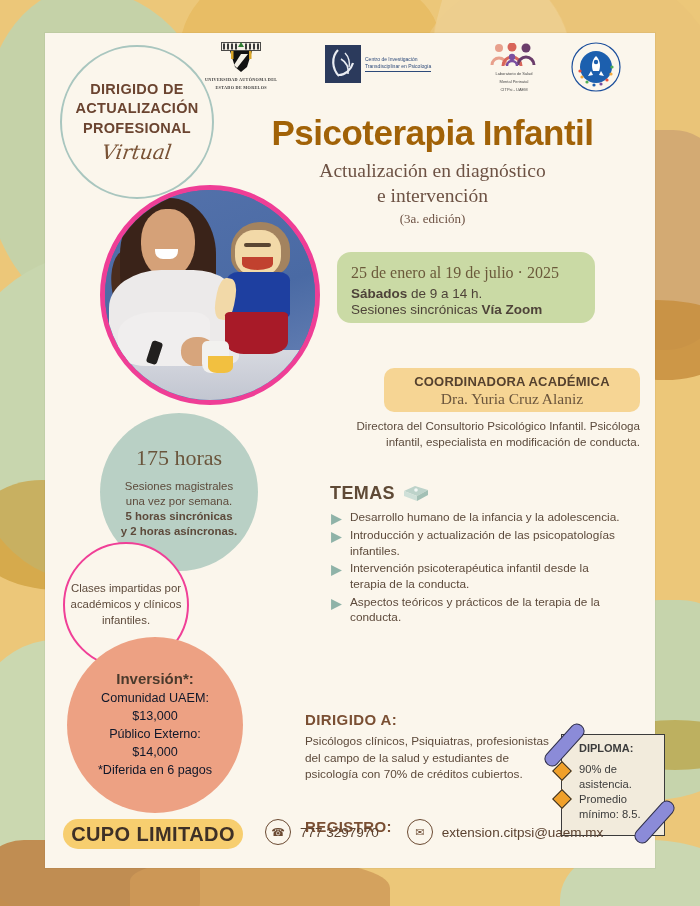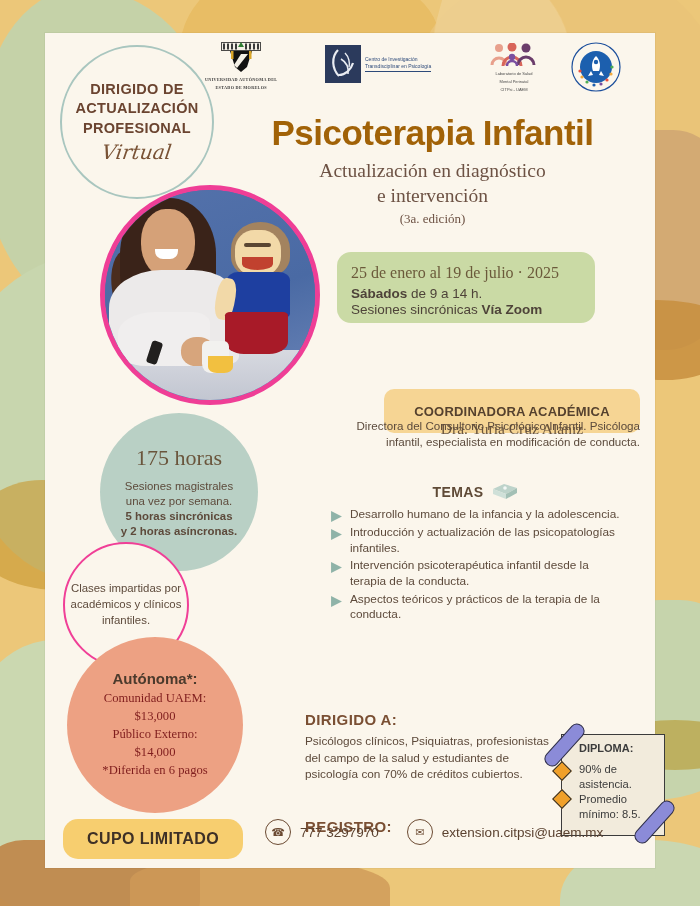--- a/index.html
+++ b/index.html
@@ -122,22 +122,22 @@
   
   .datebox{position:absolute;left:272px;top:219px;width:258px;height:71px;
            background:#cadaa5;border-radius:14px;padding:12px 0 0 14px;box-sizing:border-box;margin-left:20px;}
   .date-line{font-family:"Liberation Serif", serif;font-size:16px;color:#6b5a3b;}
   .date-l2{font-size:13.5px;color:#4e4339;margin-top:4px;}
   .date-l3{font-size:13.5px;color:#4e4339;margin-top:1px;}
   .bold{font-weight:bold;}
 
   
   .coordbox{position:absolute;left:339px;top:335px;width:256px;height:44px;
-            background:#f6d594;border-radius:10px;text-align:center;padding-top:15px;
-            box-sizing:border-box;margin-top:21px;}
+            background:#f6d594;border-radius:10px;text-align:center;padding-top:6px;
+            box-sizing:border-box;}
   .coord-t{font-size:13px;font-weight:bold;color:#55412e;letter-spacing:.2px;}
   .coord-n{font-family:"Liberation Serif", serif;font-size:15.5px;color:#6b553c;margin-top:1px;}
   .coord-d{position:absolute;left:300px;top:385px;width:295px;text-align:right;
            font-size:11.6px;color:#5b4a3c;line-height:1.42;}
 
   
   .c-hours{position:absolute;left:55px;top:380px;width:158px;height:158px;border-radius:50%;
            background:#b9d0c5;display:flex;flex-direction:column;align-items:center;
            justify-content:center;text-align:center;}
   .hours-n{font-family:"Liberation Serif", serif;font-size:22px;color:#6a553c;margin-bottom:8px;}
@@ -148,26 +148,26 @@
   .c-clases{position:absolute;left:18px;top:509px;width:122px;height:122px;border-radius:50%;
             background:#fbf6ec;border:2.5px solid #f03f97;display:flex;align-items:center;
             justify-content:center;text-align:center;}
   .clases-t{font-size:11.4px;color:#5d4a3b;line-height:1.38;}
 
   
   .c-inv{position:absolute;left:22px;top:604px;width:176px;height:176px;border-radius:50%;
          background:#eda183;display:flex;flex-direction:column;align-items:center;
          justify-content:center;text-align:center;}
   .inv-t{font-size:15px;font-weight:bold;color:#4b3a2c;margin-bottom:3px;}
-  .inv-l{font-size:12.6px;color:#7f1d1d;line-height:1.42;font-family:Liberation Serif, serif;}
+  .inv-l{font-size:12.6px;color:#0f172a;line-height:1.42;}
 
   
   .temas{position:absolute;left:285px;top:450px;width:290px;}
-  .temas-h{display:flex;align-items:center;gap:8px;font-size:14px;font-weight:bold;
-           color:#5f4a36;letter-spacing:.4px;justify-content:center;}
+  .temas-h{display:flex;align-items:center;gap:8px;font-size:18px;font-weight:bold;
+           color:#5f4a36;letter-spacing:.4px;}
   .temas-ul{list-style:none;margin:6px 0 0 0;padding:0;}
   .temas-li{display:flex;gap:7px;margin-bottom:2px;}
   .arrow{flex:0 0 auto;width:13px;height:13px;margin-top:3px;}
   .temas-txt{font-size:11.8px;color:#5d4a3b;line-height:1.33;}
 
   
   .dir-h{position:absolute;left:260px;top:678px;font-size:15px;font-weight:bold;color:#7a4f33;
          letter-spacing:.4px;}
   .dir-b{position:absolute;left:260px;top:700px;width:245px;font-size:11.8px;color:#5d4a3b;
          line-height:1.4;}
@@ -184,23 +184,23 @@
   .dip-bar{position:absolute;width:13px;height:50px;background:#8b8bd8;border-radius:7px;
            border:1.2px solid #2e2e4a;}
   .dip-bar1{left:4px;top:-7px;transform:rotate(42deg);}
   .dip-bar2{left:94px;top:70px;transform:rotate(42deg);}
   .dip-dia{position:absolute;width:12px;height:12px;background:#f0a02a;
            border:1.2px solid #2e2e2e;transform:rotate(45deg);}
   .dip-dia1{left:2px;top:38px;}
   .dip-dia2{left:2px;top:66px;}
 
   
-  .cupo{position:absolute;left:18px;top:786px;width:180px;height:40px;background:#f7ce6f;
+  .cupo{position:absolute;left:18px;top:786px;width:180px;height:30px;background:#f7ce6f;
         border-radius:15px;display:flex;align-items:center;justify-content:center;
-        font-size:16px;font-weight:bold;color:#3e3026;letter-spacing:.4px;}
+        font-size:20px;font-weight:bold;color:#3e3026;letter-spacing:.4px;}
   .contact{position:absolute;left:220px;top:786px;display:flex;align-items:center;gap:28px;}
   .ct{display:flex;align-items:center;gap:9px;}
   .ct-ic{width:24px;height:24px;border:1.4px solid #6b4a32;border-radius:50%;
          display:flex;align-items:center;justify-content:center;color:#6b4a32;font-size:11px;}
   .ct-tx{font-size:13.5px;color:#5b4230;}
 </style>
 </head>
 <body>
 
 <div class="poster">
@@ -356,21 +356,21 @@
       <div class="hours-t">una vez por semana.</div>
       <div class="hours-b">5 horas sincrónicas</div>
       <div class="hours-b">y 2 horas asíncronas.</div>
     </div>
 
     <div class="c-clases">
       <div class="clases-t">Clases impartidas por académicos y clínicos infantiles.</div>
     </div>
 
     <div class="c-inv">
-      <div class="inv-t">Autónoma*:</div>
+      <div class="inv-t">Inversión*:</div>
       <div class="inv-l">Comunidad UAEM:</div>
       <div class="inv-l">$13,000</div>
       <div class="inv-l">Público Externo:</div>
       <div class="inv-l">$14,000</div>
       <div class="inv-l">*Diferida en 6 pagos</div>
     </div>
 
     <div class="temas">
       <div class="temas-h">
         <span>TEMAS</span>

